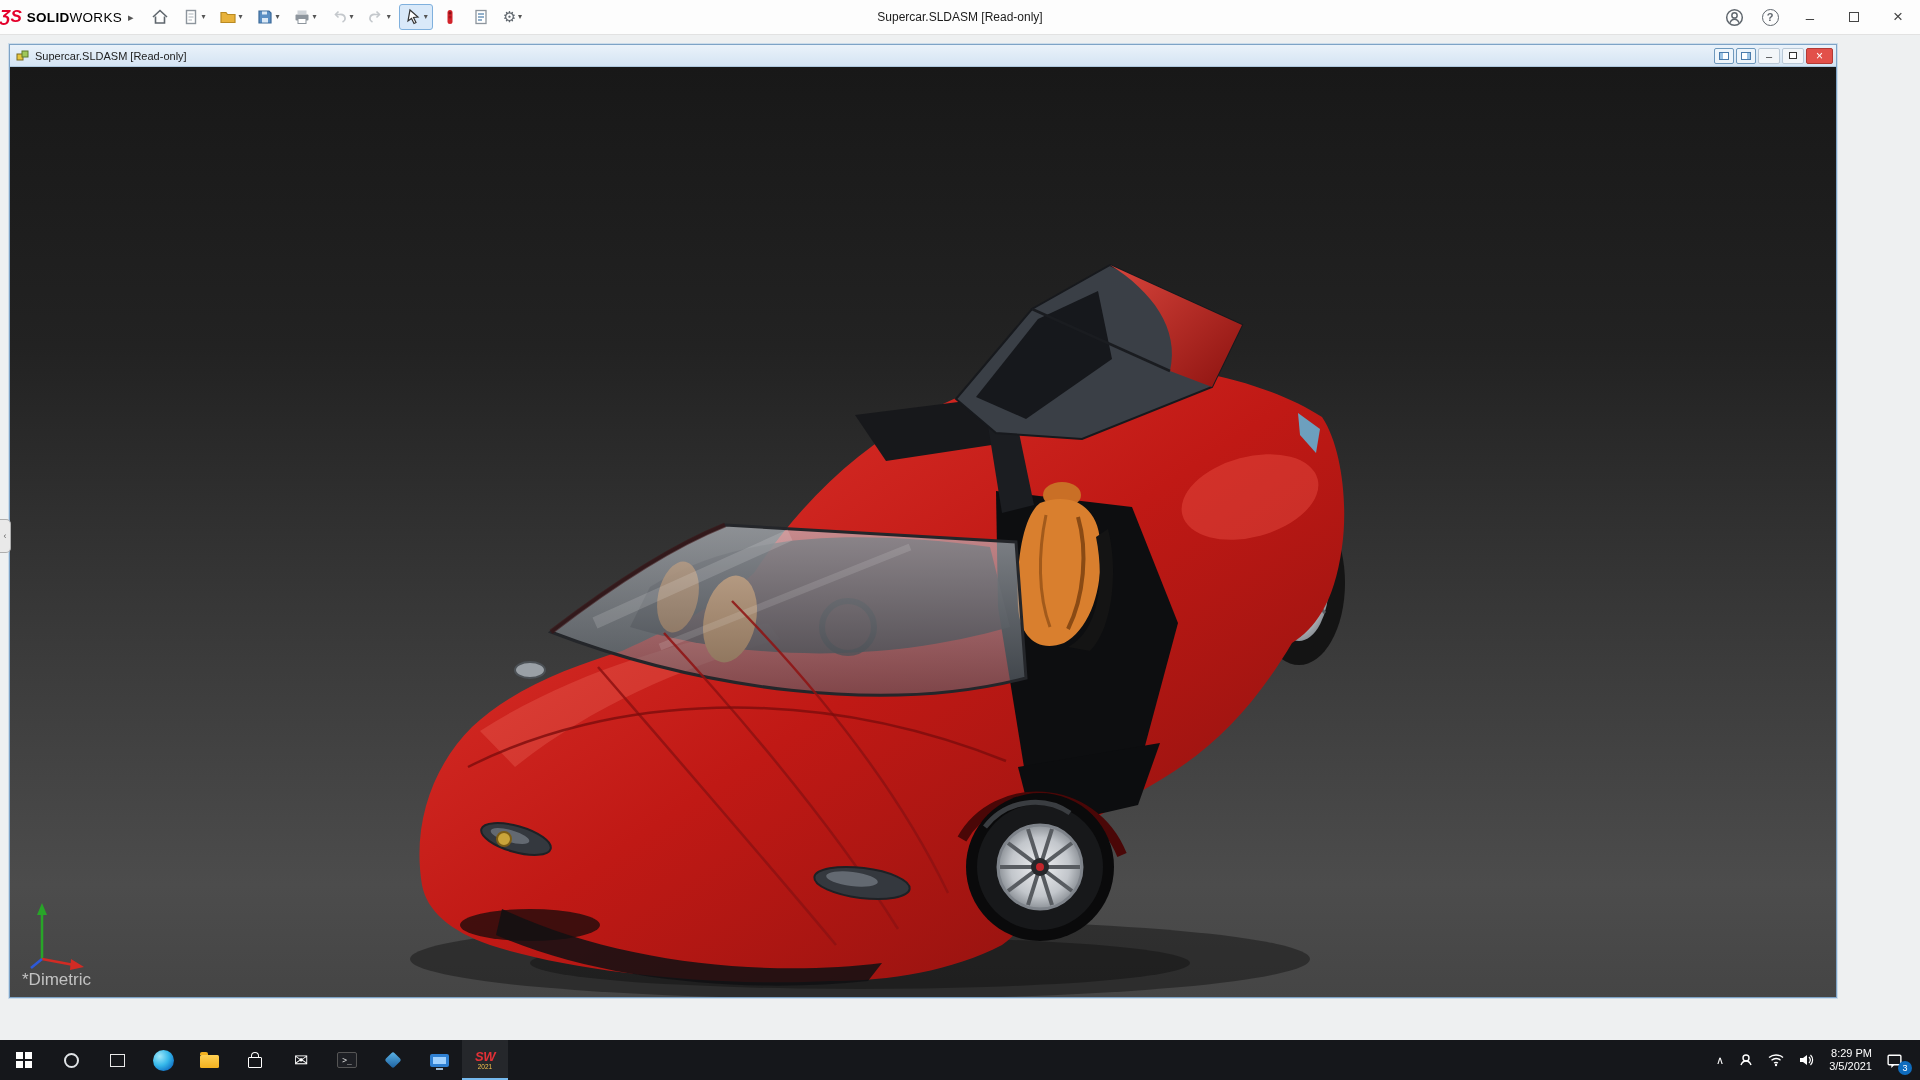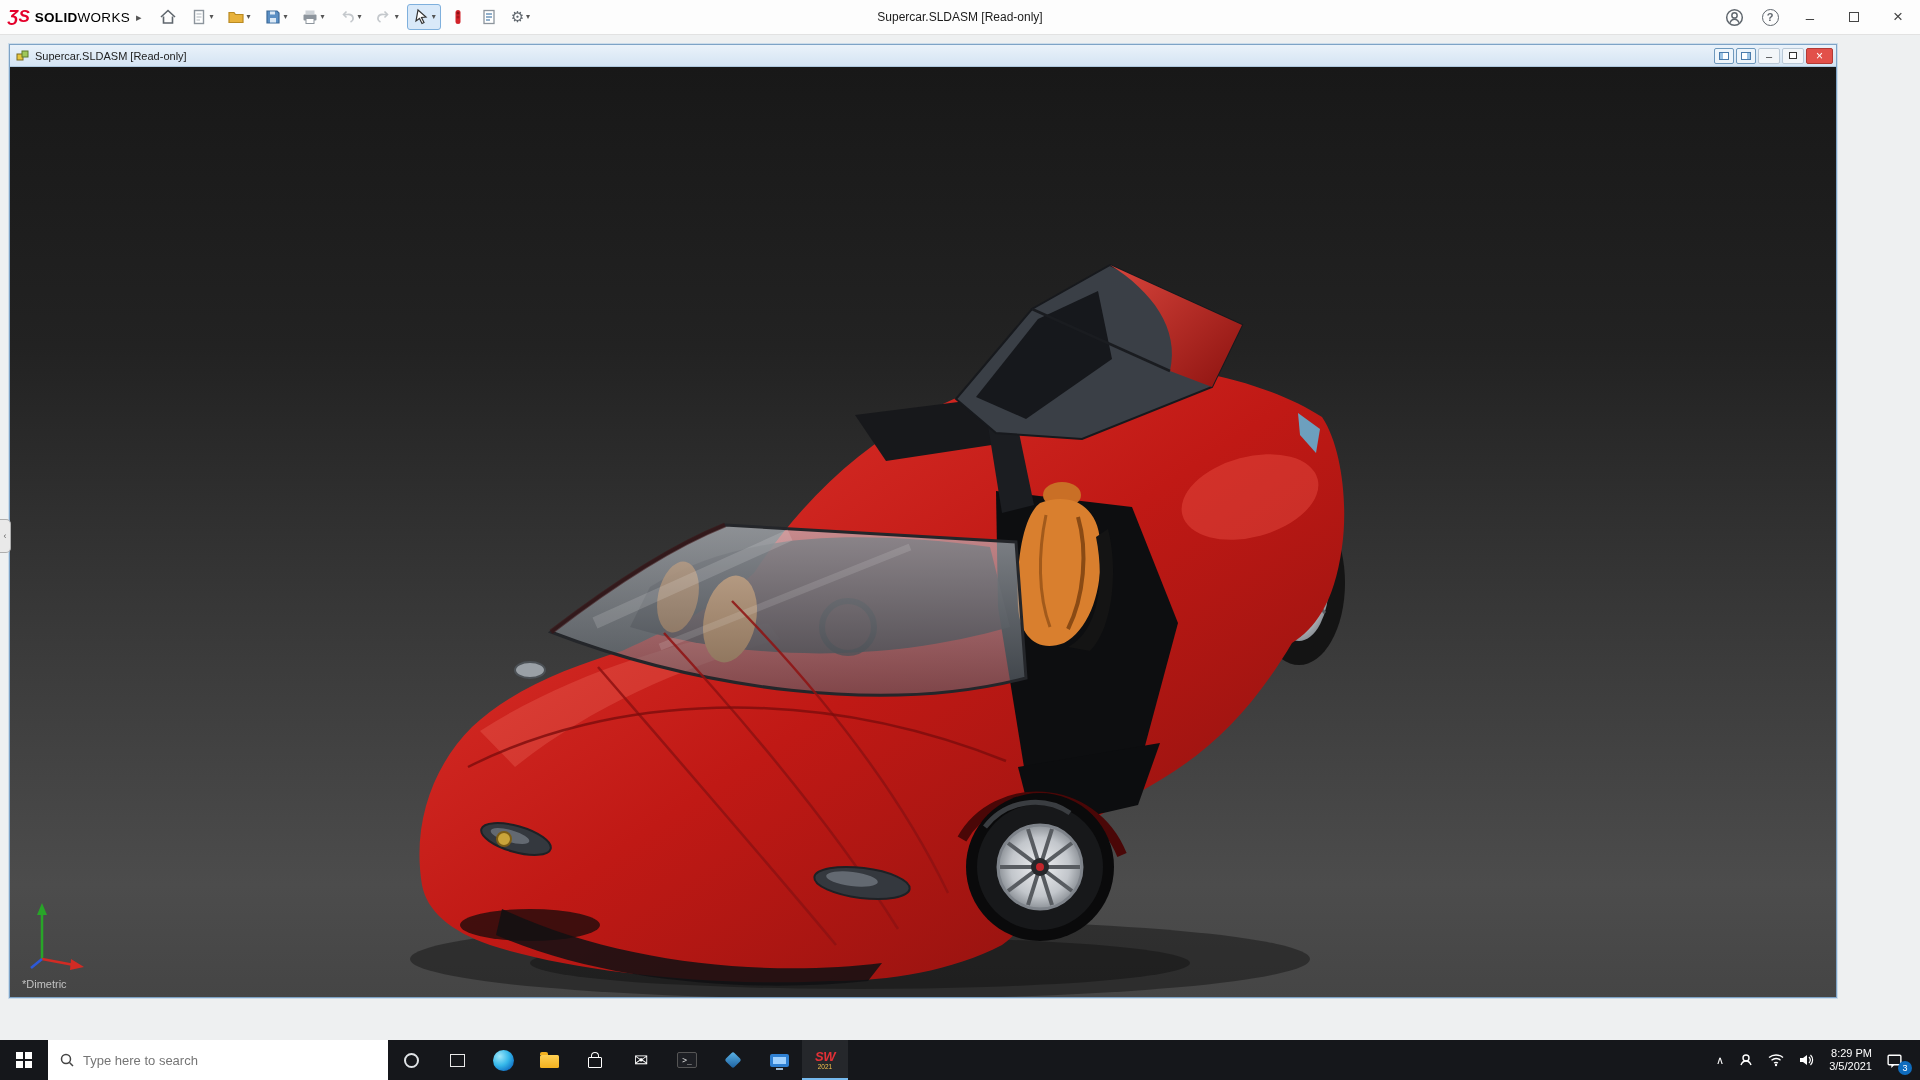--- a/index.html
+++ b/index.html
@@ -1,20 +1,20 @@
 <!DOCTYPE html>
 <html><head>
 <meta charset="utf-8">
 <style>
   * { box-sizing: border-box; margin: 0; padding: 0; }
   html,body { width:1920px; height:1080px; overflow:hidden; }
   .screen { position:relative; width:1920px; height:1080px; background:#eef0f1; font-family:"Liberation Sans",sans-serif; }
 
   
-  .app-titlebar { position:absolute; left:0; top:0; right:0; height:35px; background:#fdfdfd; border-bottom:1px solid #e2e2e2; display:flex; align-items:center; padding-left:8px; z-index:5; }
+  .app-titlebar { position:absolute; left:0; top:0; right:0; height:35px; background:#fdfdfd; border-bottom:1px solid #e2e2e2; display:flex; align-items:center; padding-left:0; z-index:5; }
   .brand { display:flex; align-items:baseline; gap:5px; }
   .brand-mark { font-style:italic; font-weight:bold; font-size:17px; color:#e4002b; }
   .brand-word { font-size:13.5px; color:#000000; letter-spacing:.3px; }
   .brand-word b { font-weight:700; }
   .menu-expand { background:none; border:none; color:#555; font-size:11px; margin:0 12px 0 6px; cursor:pointer; }
   .tb { display:flex; align-items:center; gap:3px; }
   .tbtn { display:flex; align-items:center; gap:2px; background:none; border:1px solid transparent; height:26px; padding:0 4px; border-radius:3px; cursor:pointer; }
   .tbtn .caret { font-size:8px; color:#555; line-height:1; }
   .tbtn.active { background:#d9e9f9; border-color:#7fb0dd; }
   .app-title { position:absolute; left:50%; transform:translateX(-50%); font-size:12px; color:#1c1c1c; white-space:nowrap; }
@@ -33,21 +33,21 @@
   .doc-controls { margin-left:auto; display:flex; align-items:center; gap:2px; }
   .pane-btn { width:20px; height:16px; border:1px solid #6f99bd; background:#eef5fb; display:flex; align-items:center; justify-content:center; border-radius:2px; cursor:pointer; }
   .pane-glyph { width:10px; height:8px; border:1.2px solid #4a7bab; background:linear-gradient(90deg,#9cc3e4 40%,#fff 40%); }
   .doc-min,.doc-restore { width:22px; height:16px; background:#f3f6f9; border:1px solid #b9c8d6; border-radius:2px; display:flex; align-items:center; justify-content:center; font-size:11px; color:#333; cursor:pointer; }
   .restore-box { width:8px; height:7px; border:1.1px solid #333; background:#fff; }
   .doc-close { width:27px; height:16px; background:#e2504a; border:1px solid #b23a35; border-radius:2px; color:#fff; font-size:12px; display:flex; align-items:center; justify-content:center; cursor:pointer; }
 
   
   .viewport { position:absolute; left:0; right:0; top:22px; bottom:0; background:linear-gradient(180deg,#181818 0%,#222222 30%,#3a3a3a 62%,#4c4c4c 88%,#454545 100%); overflow:hidden; cursor:crosshair; }
   .model { position:absolute; left:0; top:0; width:100%; height:100%; display:block; }
-  .view-label { position:absolute; left:12px; bottom:7px; font-size:11px; color:#c2c2c2; }
+  .view-label { position:absolute; left:12px; bottom:7px; font-size:17px; color:#c2c2c2; }
   .triad { position:absolute; left:16px; bottom:26px; }
 
   .left-tab { position:absolute; left:0; top:519px; width:11px; height:34px; background:#e9e9e9; border:1px solid #adadad; border-left:none; border-radius:0 5px 5px 0; display:flex; align-items:center; justify-content:center; font-size:9px; color:#666; cursor:pointer; z-index:6; }
 
   
   .taskbar { position:absolute; left:0; right:0; bottom:0; height:40px; background:#15171b; display:flex; align-items:stretch; z-index:10; }
   .tb-start { width:48px; display:flex; align-items:center; justify-content:center; cursor:pointer; background:none; border:none; }
   .start-grid { display:grid; grid-template-columns:7px 7px; grid-template-rows:7px 7px; gap:1.5px; }
   .start-grid span { background:#fff; }
   .tb-search { width:340px; background:#fff; display:flex; align-items:center; gap:8px; padding:0 11px; }
@@ -339,27 +339,20 @@
 
   <div class="taskbar">
     <button class="tb-start">
       <span class="start-grid">
           <span></span>
           <span></span>
           <span></span>
           <span></span>
         </span>
     </button>
-    <div class="tb-search">
-      <svg width="16" height="16" viewBox="0 0 16 16">
-          <circle cx="7" cy="7" r="4.5" stroke="#444" fill="none" stroke-width="1.5"></circle>
-          <path d="M10.5 10.5 14 14" stroke="#444" stroke-width="1.5"></path>
-        </svg>
-      <input class="search-input" placeholder="Type here to search" style="">
-    </div>
     <button class="tb-icon-btn">
         <span class="cortana-ring"></span>
       </button>
     <button class="tb-icon-btn">
         <span class="taskview-sq"></span>
       </button>
     <button class="tb-icon-btn">
         <span class="edge-disc"></span>
       </button>
     <button class="tb-icon-btn">

